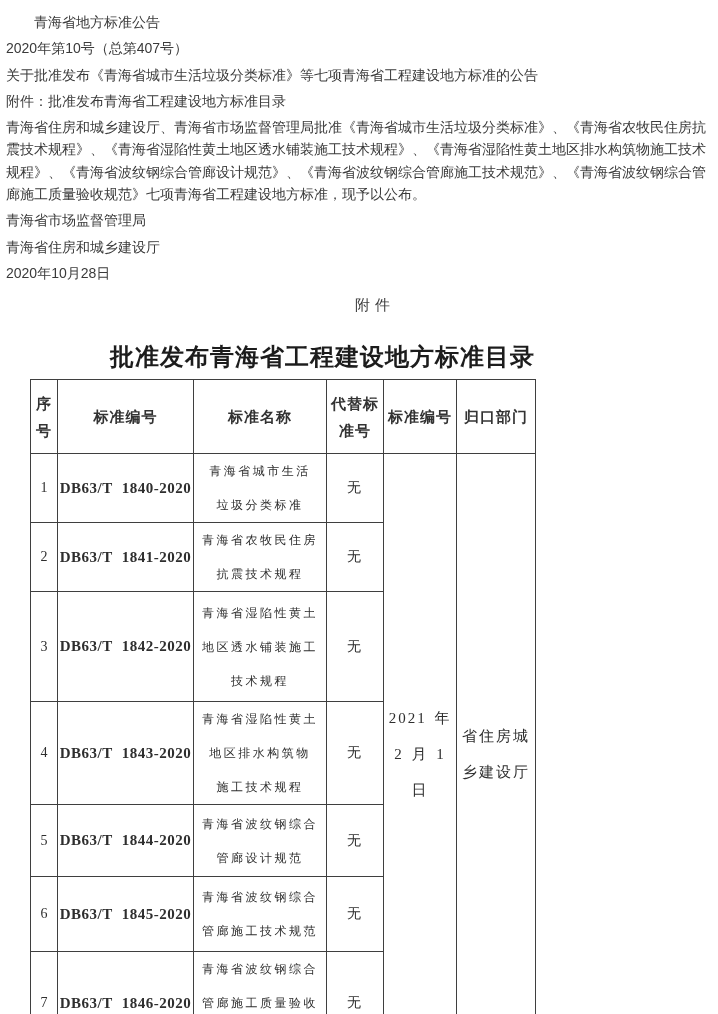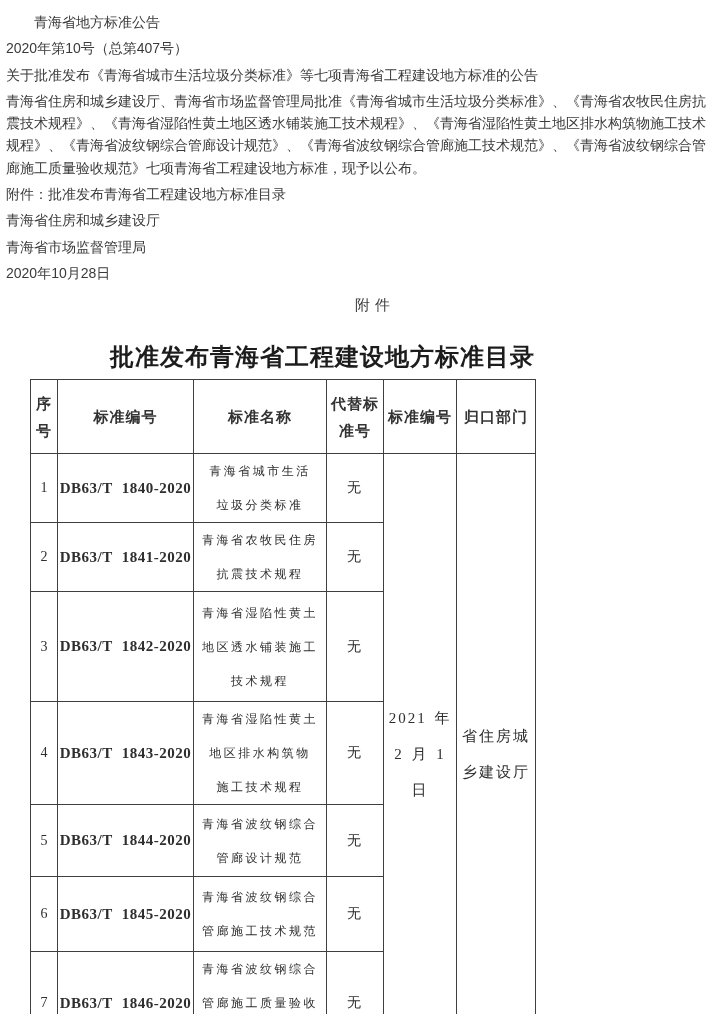--- a/index.html
+++ b/index.html
@@ -89,24 +89,24 @@
   tr.rh-6 { height: 75px; }
   tr.rh-7 { height: 89px; }
 </style>
 </head>
 <body>
 
 <div class="top-block">
   <p class="indent-first">青海省地方标准公告</p>
   <p>2020年第10号（总第407号）</p>
   <p>关于批准发布《青海省城市生活垃圾分类标准》等七项青海省工程建设地方标准的公告</p>
+  <p>附件：批准发布青海省工程建设地方标准目录</p>
   <p>青海省住房和城乡建设厅、青海省市场监督管理局批准《青海省城市生活垃圾分类标准》、《青海省农牧民住房抗震技术规程》、《青海省湿陷性黄土地区透水铺装施工技术规程》、《青海省湿陷性黄土地区排水构筑物施工技术规程》、《青海省波纹钢综合管廊设计规范》、《青海省波纹钢综合管廊施工技术规范》、《青海省波纹钢综合管廊施工质量验收规范》七项青海省工程建设地方标准，现予以公布。</p>
-  <p>附件：批准发布青海省工程建设地方标准目录</p>
+  <p>青海省市场监督管理局</p>
   <p>青海省住房和城乡建设厅</p>
-  <p>青海省市场监督管理局</p>
   <p>2020年10月28日</p>
 </div>
 
 <div class="appendix-label">附件</div>
 
 <div class="catalog">
   <h1 class="catalog-title">批准发布青海省工程建设地方标准目录</h1>
 
   <table class="standards">
     <colgroup>

